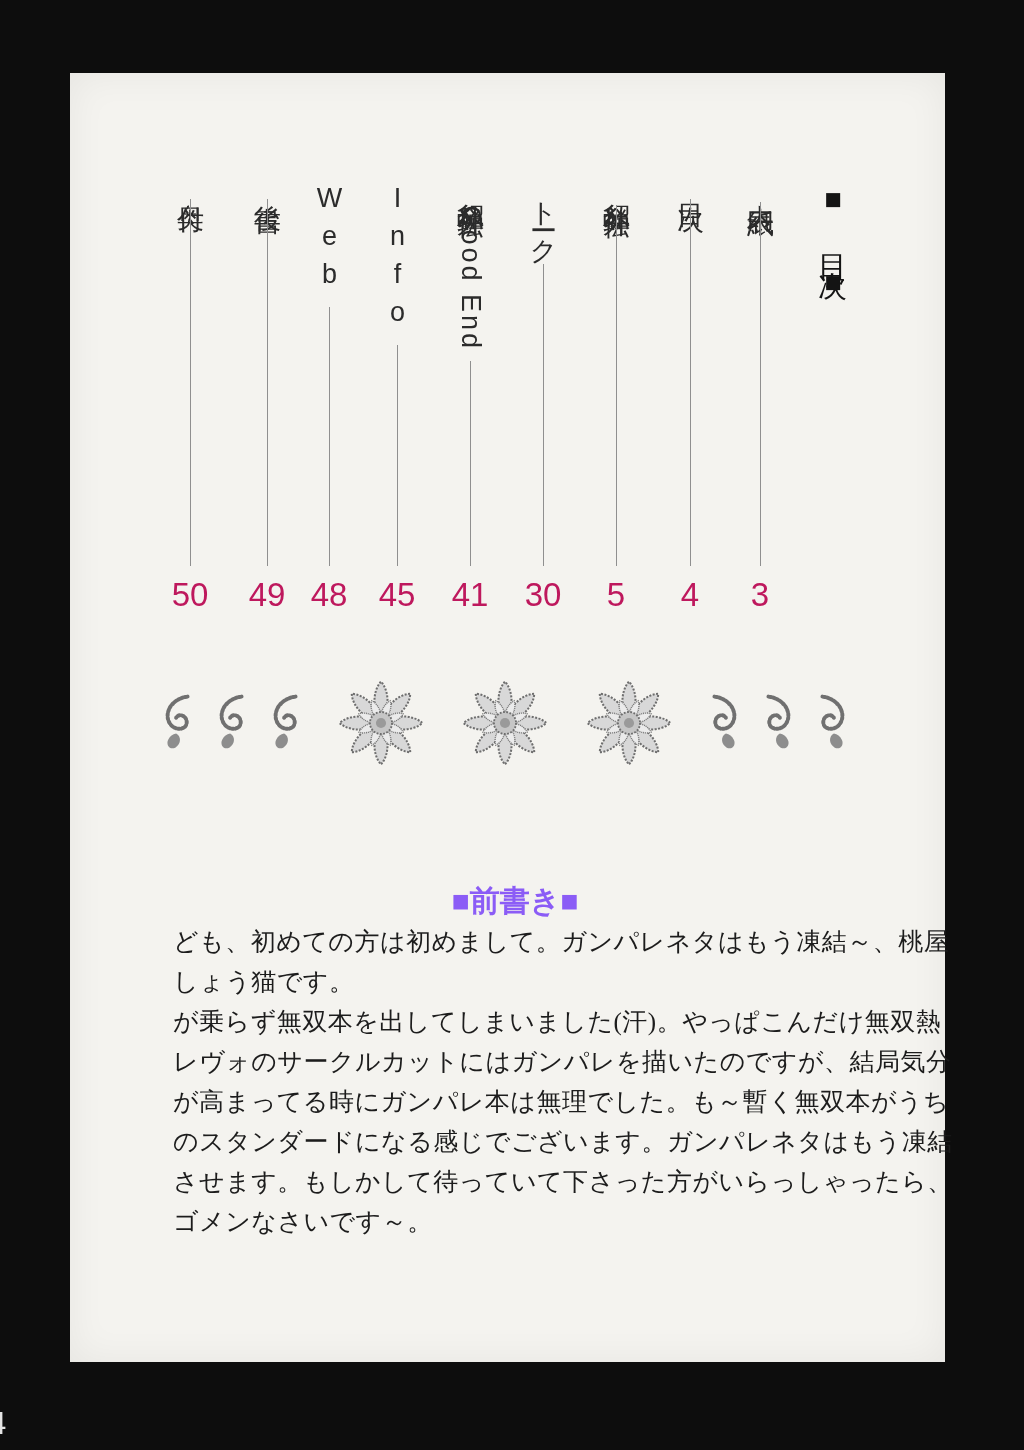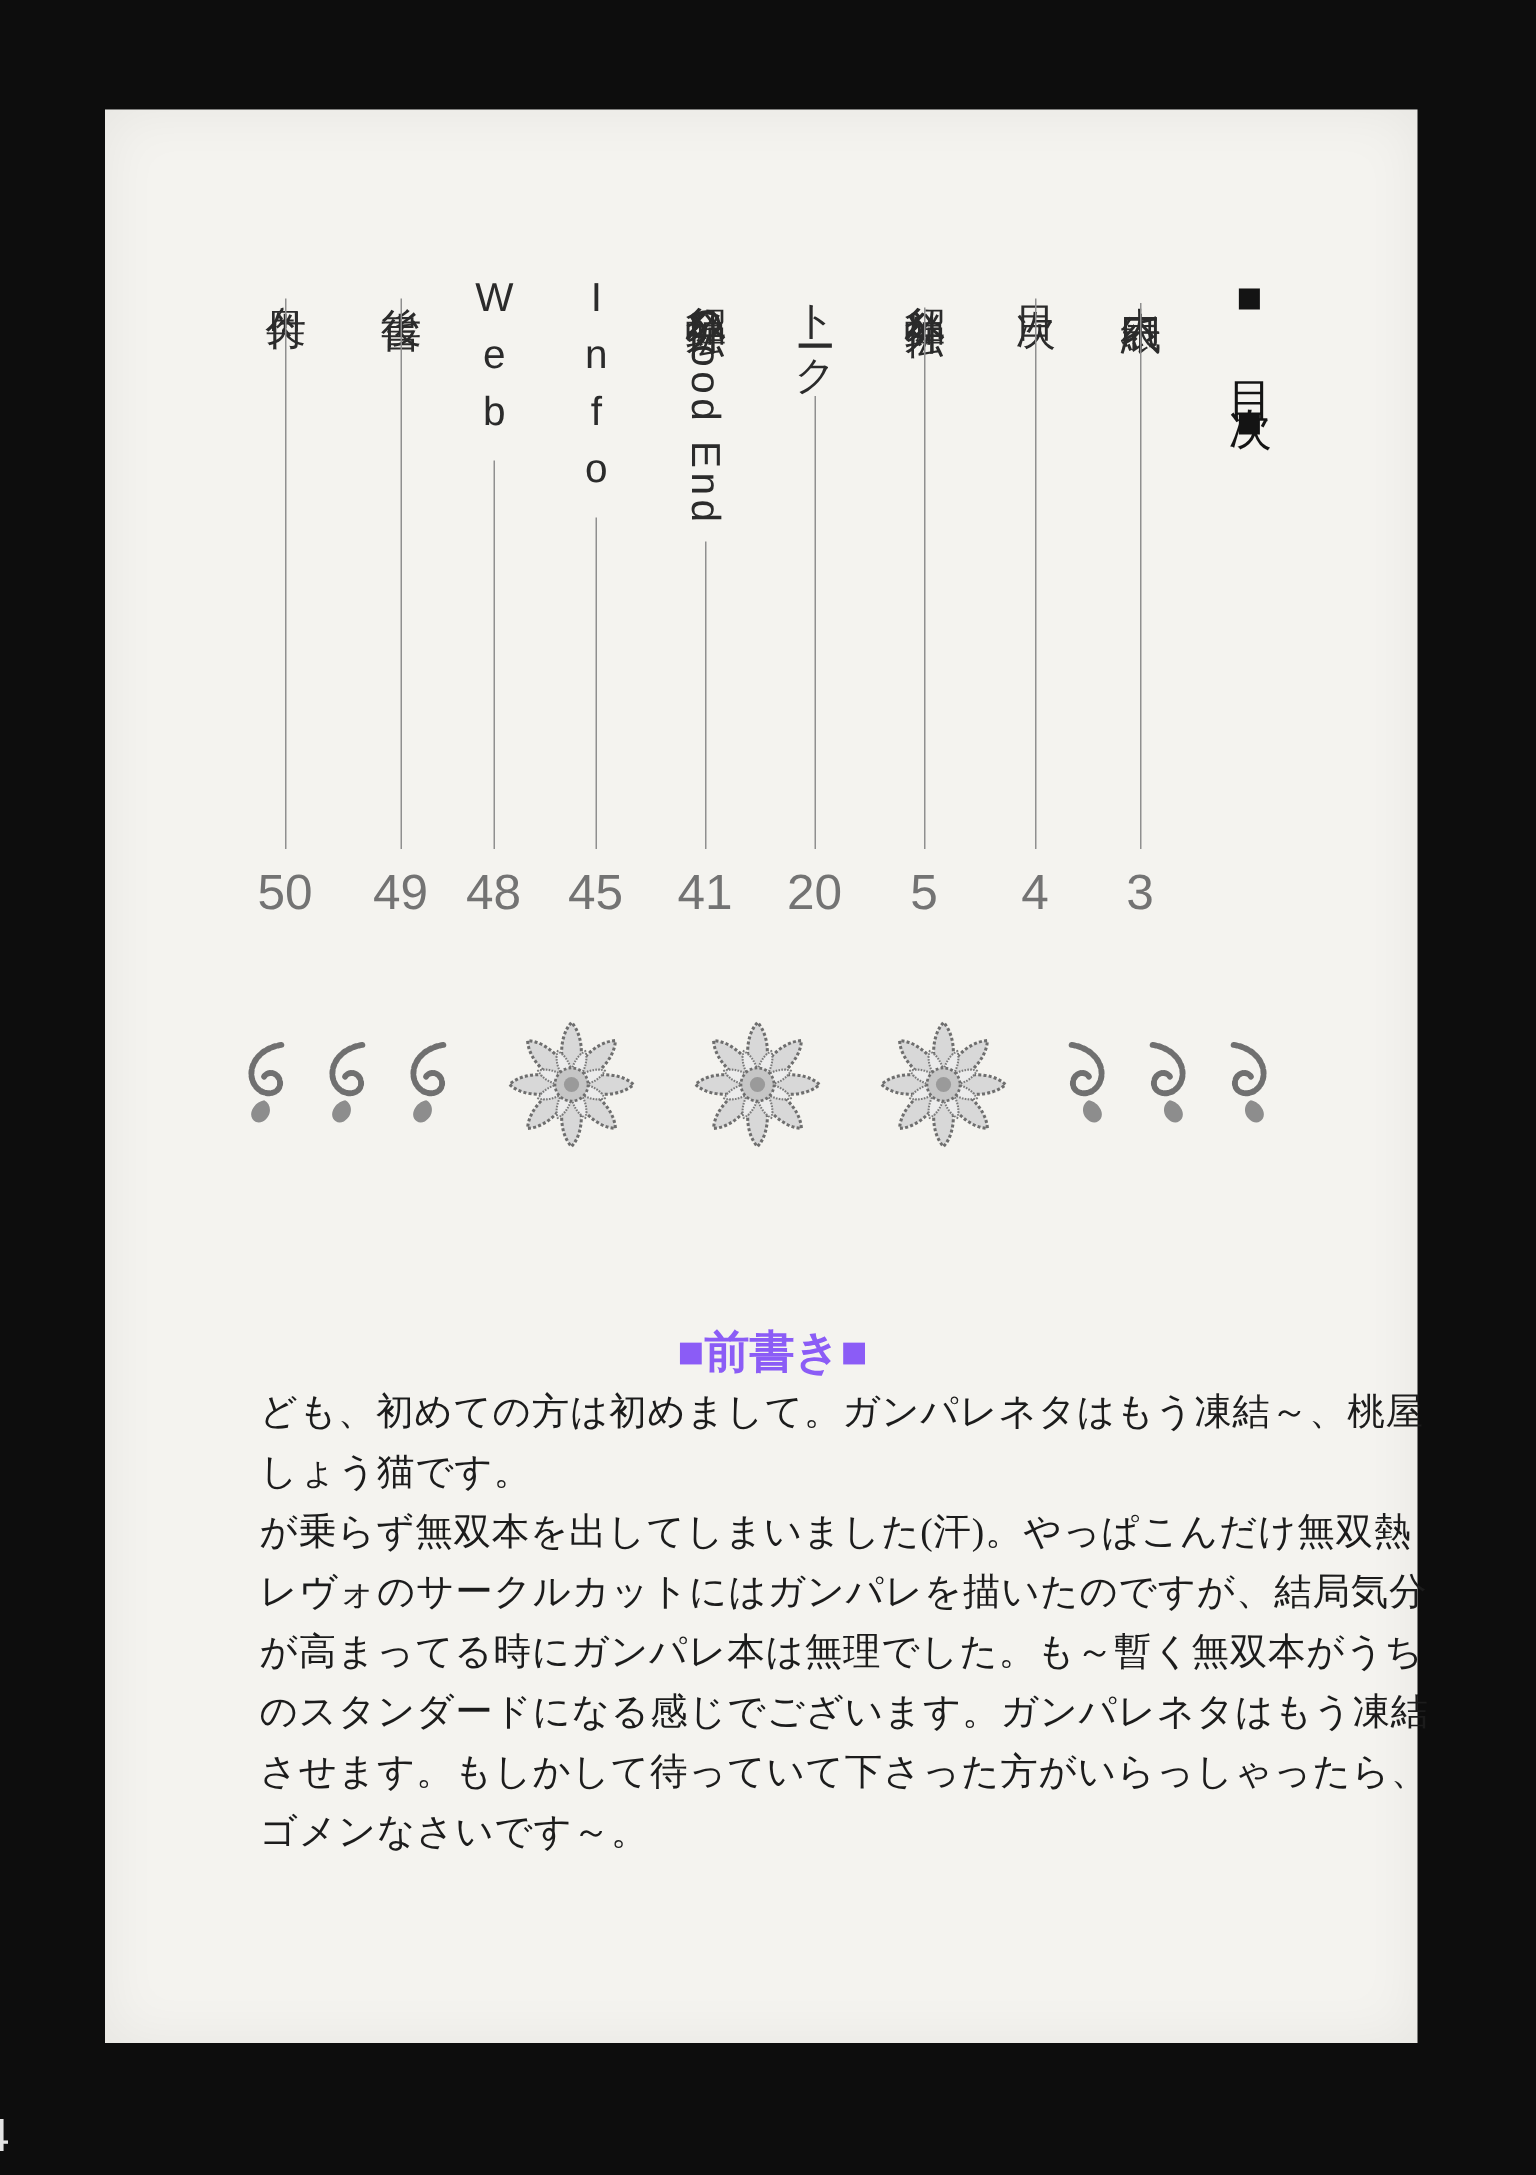--- a/index.html
+++ b/index.html
@@ -26,21 +26,21 @@
   }
   .toc-title{
     writing-mode:vertical-rl;text-orientation:mixed;
     font-size:27px;line-height:1.15;letter-spacing:3px;color:#2b2b2b;
     white-space:nowrap;
   }
   .toc-entry.upright .toc-title{text-orientation:upright;letter-spacing:8px;}
   .toc-leader{flex:1 1 auto;width:1px;background:#8f8f8f;margin-top:10px;}
   .toc-page{
     writing-mode:horizontal-tb;font-size:33px;line-height:40px;height:40px;
-    color:#737373;margin-top:9px;
+    color:#be185d;margin-top:9px;
   }
   
   .ornaments{
     position:absolute;left:85px;top:600px;width:700px;height:100px;
     display:flex;justify-content:space-between;align-items:center;
   }
   .orn-group{display:flex;align-items:center;gap:10px;}
   .orn-group.flowers{gap:32px;}
   .scroll-orn svg{width:44px;height:62px;display:block;}
   .scroll-orn.mirrored svg{transform:scaleX(-1);}
@@ -81,21 +81,21 @@
         <div class="toc-page">4</div>
       </div>
       <div class="toc-entry" style="left: 526px;">
         <div class="toc-title">貂蝉外伝</div>
         <div class="toc-leader"></div>
         <div class="toc-page">5</div>
       </div>
       <div class="toc-entry" style="left: 453px;">
         <div class="toc-title">トーク</div>
         <div class="toc-leader"></div>
-        <div class="toc-page">20</div>
+        <div class="toc-page">30</div>
       </div>
       <div class="toc-entry" style="left: 380px;">
         <div class="toc-title">貂蝉外伝 Good End</div>
         <div class="toc-leader"></div>
         <div class="toc-page">41</div>
       </div>
       <div class="toc-entry upright" style="left: 307px;">
         <div class="toc-title">Info</div>
         <div class="toc-leader"></div>
         <div class="toc-page">45</div>

